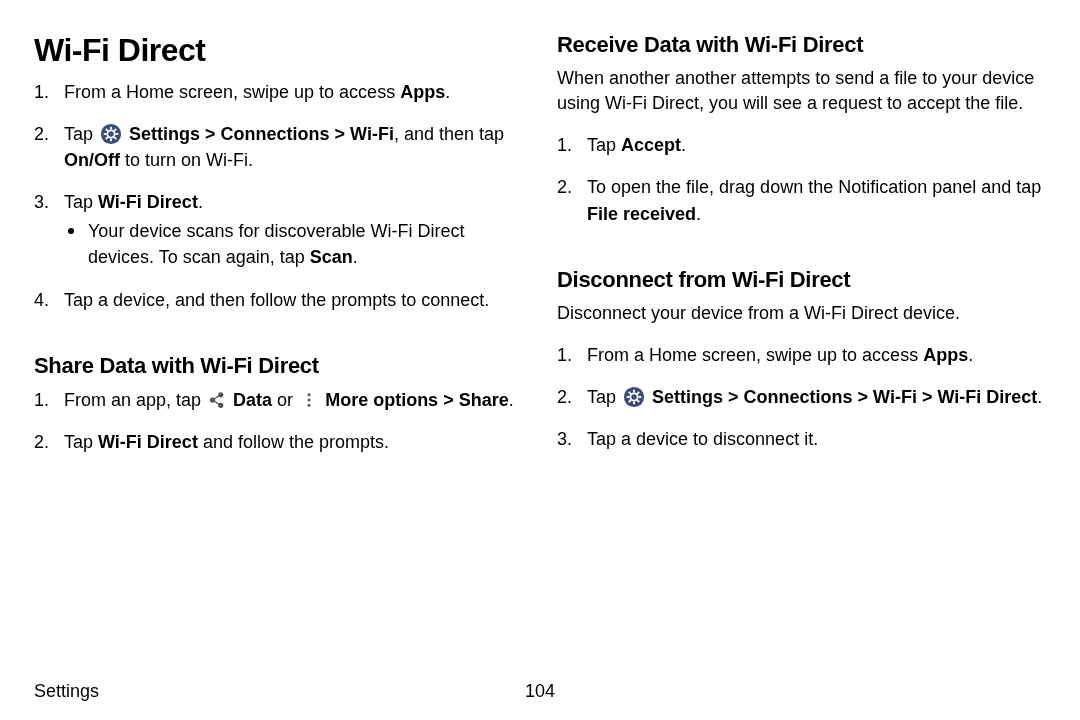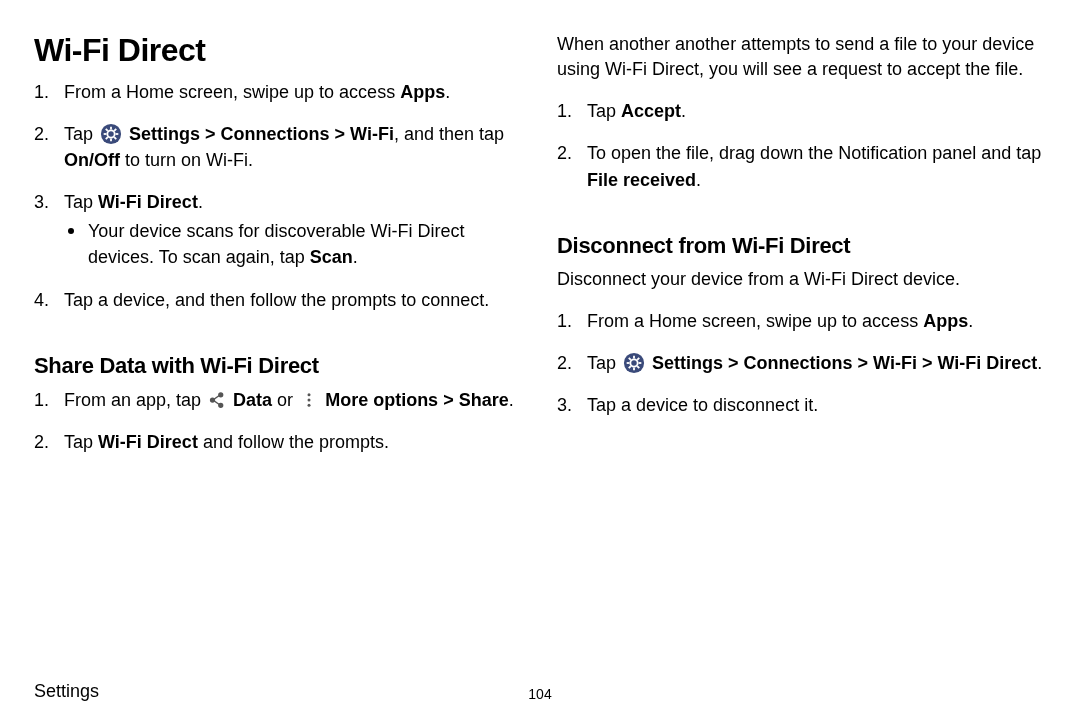--- a/index.html
+++ b/index.html
@@ -94,21 +94,21 @@
   bottom: 18px;
   left: 34px;
   right: 50px;
   font-size: 18px;
 }
 .page-num {
   position: absolute;
   bottom: 18px;
   left: 50%;
   transform: translateX(-50%);
-  font-size: 14px;
+  font-size: 18px;
 }
 </style>
 </head>
 <body>
 
 <div class="cols">
 
   <div class="col">
     <h1>Wi-Fi Direct</h1>
     <ol>
@@ -146,20 +146,21 @@
             </svg></span> <span class="b">Data</span><span> or </span><span class="more-ic"><svg viewBox="0 0 24 24" fill="#555">
               <circle cx="12" cy="5" r="2"></circle>
               <circle cx="12" cy="12" r="2"></circle>
               <circle cx="12" cy="19" r="2"></circle>
             </svg></span> <span class="b">More options &gt; Share</span><span>.</span></li>
       <li><span>Tap </span><span class="b">Wi-Fi Direct</span><span> and follow the prompts.</span></li>
     </ol>
   </div>
 
   <div class="col">
+    <h2 class="first">Receive Data with Wi-Fi Direct</h2>
     <p>When another another attempts to send a file to your device using Wi-Fi Direct, you will see a request to accept the file.</p>
     <ol>
       <li><span>Tap </span><span class="b">Accept</span><span>.</span></li>
       <li><span>To open the file, drag down the Notification panel and tap </span><span class="b">File received</span><span>.</span></li>
     </ol>
 
     <h2>Disconnect from Wi-Fi Direct</h2>
     <p>Disconnect your device from a Wi-Fi Direct device.</p>
     <ol>
       <li><span>From a Home screen, swipe up to access </span><span class="b">Apps</span><span>.</span></li>

